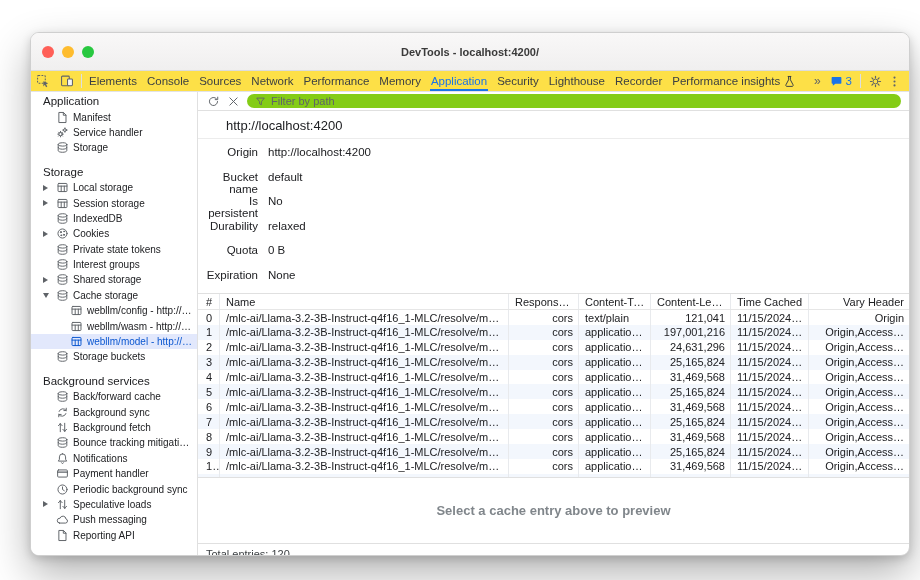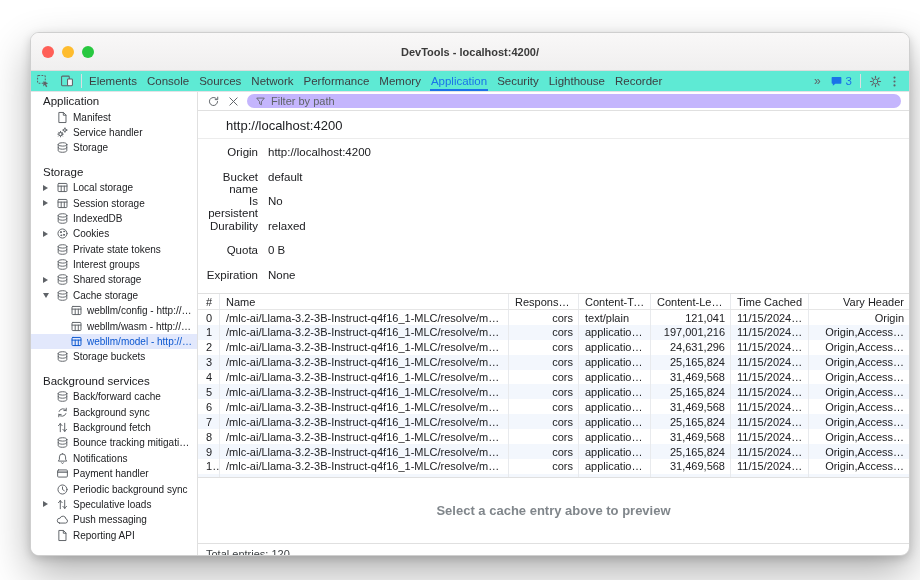--- a/index.html
+++ b/index.html
@@ -11,21 +11,21 @@
     box-shadow:0 18px 42px rgba(0,0,0,.30), 0 3px 10px rgba(0,0,0,.16);
     overflow:hidden;
   }
   
   .titlebar { height:38px; background:linear-gradient(#f9f8f8,#f0efef); border-bottom:1px solid #dcdcdc; position:relative; display:flex; align-items:center; }
   .lights { position:absolute; left:11px; top:0; height:100%; display:flex; align-items:center; gap:8px; }
   .light { width:12px; height:12px; border-radius:50%; }
   .light.red{ background:#ff5f57; } .light.yellow{ background:#febc2e; } .light.green{ background:#28c840; }
   .wtitle { flex:1; text-align:center; font-size:11px; font-weight:700; color:#3a3a3a; }
   
-  .tabbar { height:21px; background:#5eead4; border-bottom:1px solid #e2e3e6; display:flex; align-items:stretch; overflow:hidden; }
+  .tabbar { height:21px; background:#fde047; border-bottom:1px solid #e2e3e6; display:flex; align-items:stretch; overflow:hidden; }
   .tb-iconbtn { width:24px; display:flex; align-items:center; justify-content:center; color:#5f6368; cursor:pointer; flex:none; }
   .tb-sep { width:1px; background:#dcdee1; margin:3px 2px; flex:none; }
   .tabs { display:flex; align-items:stretch; flex:none; }
   .tab { display:flex; align-items:center; gap:3px; padding:0 5px; font-size:11.5px; color:#3c4043; cursor:pointer; white-space:nowrap; position:relative; }
   .tab.active { color:#1a73e8; }
   .tab.active::after { content:""; position:absolute; left:4px; right:4px; bottom:0; height:2px; background:#1a73e8; }
   .tb-right { margin-left:auto; display:flex; align-items:center; gap:6px; padding-right:8px; flex:none; }
   .chev { font-size:12px; color:#5f6368; cursor:pointer; padding:0 3px; }
   .msgs { display:flex; align-items:center; gap:3px; color:#1a73e8; font-size:11.5px; cursor:pointer; }
   .kebab-dots { color:#5f6368; cursor:pointer; display:flex; align-items:center; }
@@ -42,21 +42,21 @@
   .tri-d { width:0; height:0; border-top:5px solid #5f6368; border-left:3.5px solid transparent; border-right:3.5px solid transparent; }
   .srow .icslot { width:17px; flex:none; color:#5f6368; display:flex; align-items:center; }
   .srow .lbl { white-space:nowrap; overflow:hidden; text-overflow:ellipsis; padding-right:4px; }
   .srow.child { padding-left:26px; }
   .srow.selected { background:#e2e8fc; color:#0b57d0; }
   .srow.selected .icslot { color:#0b57d0; }
   
   .main { flex:1; display:flex; flex-direction:column; min-width:0; }
   .toolbar { height:19px; flex:none; display:flex; align-items:center; gap:7px; padding:0 8px 0 9px; border-bottom:1px solid #e0e0e0; }
   .toolbtn { color:#5f6368; cursor:pointer; display:flex; align-items:center; }
-  .filterpill { flex:1; height:14px; border-radius:7px; background:#c4b5fd; display:flex; align-items:center; gap:5px; padding:0 8px; color:#5f6368; font-size:11px; cursor:text; }
+  .filterpill { flex:1; height:14px; border-radius:7px; background:#84cc16; display:flex; align-items:center; gap:5px; padding:0 8px; color:#5f6368; font-size:11px; cursor:text; }
   .origin-h { height:28px; flex:none; padding:7px 0 0 28px; font-size:13px; font-weight:500; color:#202124; border-bottom:1px solid #ececec; }
   .meta { height:154px; flex:none; padding-top:7px; }
   .mrow { height:24.5px; display:flex; align-items:flex-start; font-size:11.5px; }
   .mrow .ml { width:60px; flex:none; text-align:right; color:#202124; }
   .mrow .mv { padding-left:10px; color:#202124; }
   
   .tablewrap { height:184px; flex:none; overflow:hidden; border-top:1px solid #e0e0e0; }
   .trow, .thead { display:grid; grid-template-columns:22px minmax(0,1fr) 70px 72px 80px 78px 100px; }
   .thead { height:16px; border-bottom:1px solid #e6e6e6; }
   .thead .cell { font-size:11px; color:#202124; }
@@ -123,20 +123,28 @@
           </div>
           <div class="tab">
             <span>Security</span>
           </div>
           <div class="tab">
             <span>Lighthouse</span>
           </div>
           <div class="tab">
             <span>Recorder</span>
           </div>
+          <div class="tab">
+            <span>Performance insights</span>
+            <span class="ic">
+              <svg width="13" height="13" viewBox="0 0 16 16" fill="none" stroke="currentColor" stroke-width="1.2" stroke-linecap="round" stroke-linejoin="round">
+                <path d="M6.3 1.8h3.4M6.9 1.8v4.1l-3.3 6.2A1.3 1.3 0 0 0 4.8 14h6.4a1.3 1.3 0 0 0 1.2-1.9L9.1 5.9V1.8"></path>
+              </svg>
+            </span>
+          </div>
         </div>
       <div class="tb-right">
         <span class="chev">»</span>
         <span class="msgs">
           <span class="ic" id="bubble-ic">
               <svg width="13" height="12" viewBox="0 0 16 16">
                 <path d="M2.5 2.5h11a1 1 0 0 1 1 1v7a1 1 0 0 1-1 1H6.5l-3.4 2.8V11.5h-.6a1 1 0 0 1-1-1v-7a1 1 0 0 1 1-1z" fill="#1a73e8"></path>
               </svg>
             </span>
           <span>3</span>

